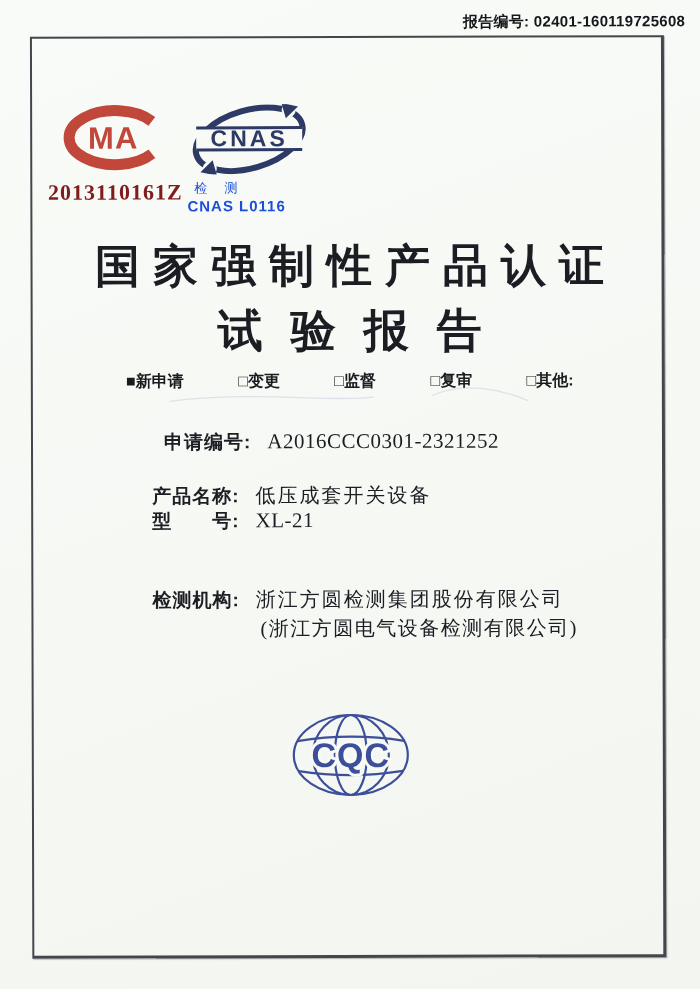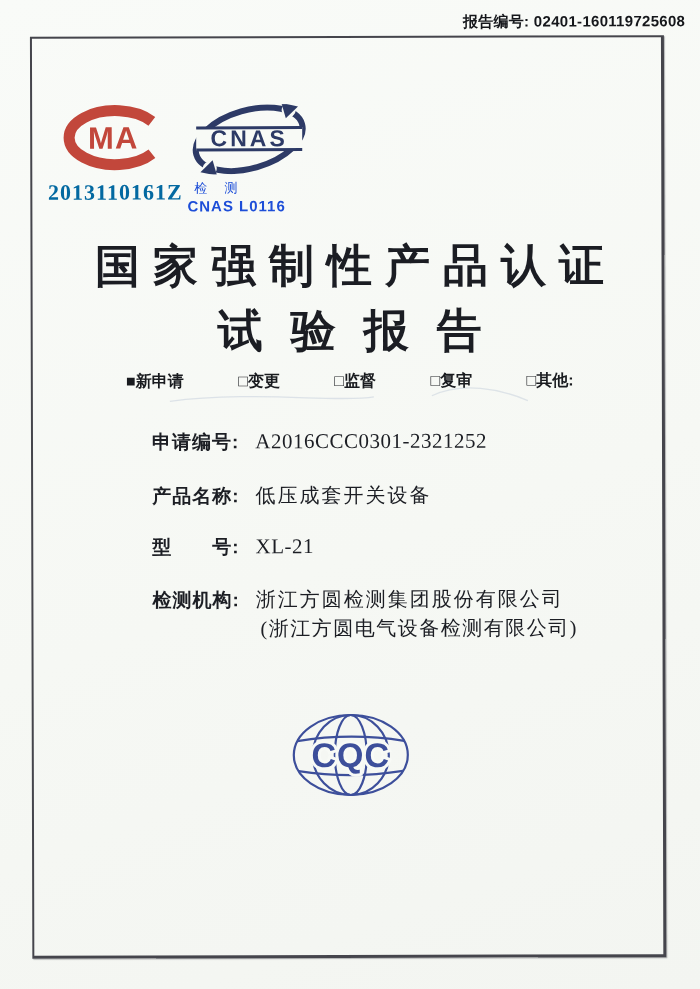--- a/index.html
+++ b/index.html
@@ -13,41 +13,41 @@
     position:absolute;left:31px;top:36px;width:629px;height:917px;
     border:2px solid #45454c;border-right-width:3px;border-bottom-width:3px;
     box-shadow:1px 1px 1px rgba(60,60,70,.35);
   }
   .report-no{
     position:absolute;top:13px;left:464px;white-space:nowrap;
     font-family:"Liberation Sans","DejaVu Sans",sans-serif;font-weight:bold;
     font-size:15px;letter-spacing:.3px;color:#15171b;
   }
   .cma{position:absolute;left:46px;top:100px;width:140px;text-align:center;}
-  .cma-code{font-size:22px;letter-spacing:1px;color:#0369a1;margin-top:1px;font-weight:600;}
+  .cma-code{font-size:22px;letter-spacing:1px;color:#7f1d1d;margin-top:1px;font-weight:600;}
   .cnas{position:absolute;left:188px;top:104px;width:128px;text-align:left;color:#1d4ed8;}
   .cnas-tag{font-size:13px;font-weight:normal;letter-spacing:7px;text-indent:7px;margin-top:1px;}
   .cnas-acc{font-family:"Liberation Sans","DejaVu Sans",sans-serif;font-weight:bold;font-size:15px;letter-spacing:1px;}
   .title-line{position:absolute;left:0;width:100%;text-align:center;font-weight:600;color:#1b1d23;}
   .title1{top:236px;font-size:45px;letter-spacing:13px;text-indent:13px;}
   .title2{top:301px;font-size:45px;letter-spacing:28px;text-indent:28px;}
   .options{
     position:absolute;top:371px;left:0;width:100%;text-align:center;
     font-family:"Liberation Sans","DejaVu Sans",sans-serif;font-weight:bold;
     font-size:16px;color:#191b1f;
   }
   .options .opt{margin:0 25px;white-space:nowrap;}
   .field{position:absolute;left:152px;white-space:nowrap;}
   .field .lbl{
     font-family:"Liberation Sans","DejaVu Sans",sans-serif;font-weight:bold;
     font-size:19px;letter-spacing:1px;margin-right:16px;vertical-align:baseline;
   }
   .field .val{font-size:21px;letter-spacing:.5px;}
   .field .val.cjk{font-size:20px;letter-spacing:2px;}
-  .f1{top:429px;} .f2{top:482px;} .f3{top:534px;} .f4{top:586px;}
+  .f1{top:429px;margin-left:12px;} .f2{top:482px;} .f3{top:508px;} .f4{top:586px;}
   .field-line2{position:absolute;left:260px;top:615px;font-size:20px;letter-spacing:1.5px;white-space:nowrap;}
   .cqc{position:absolute;left:289px;top:712px;}
   .artifacts{position:absolute;inset:0;pointer-events:none;}
 </style>
 </head>
 <body>
 
 <div class="sheet">
 
   <div class="border-frame"></div>

